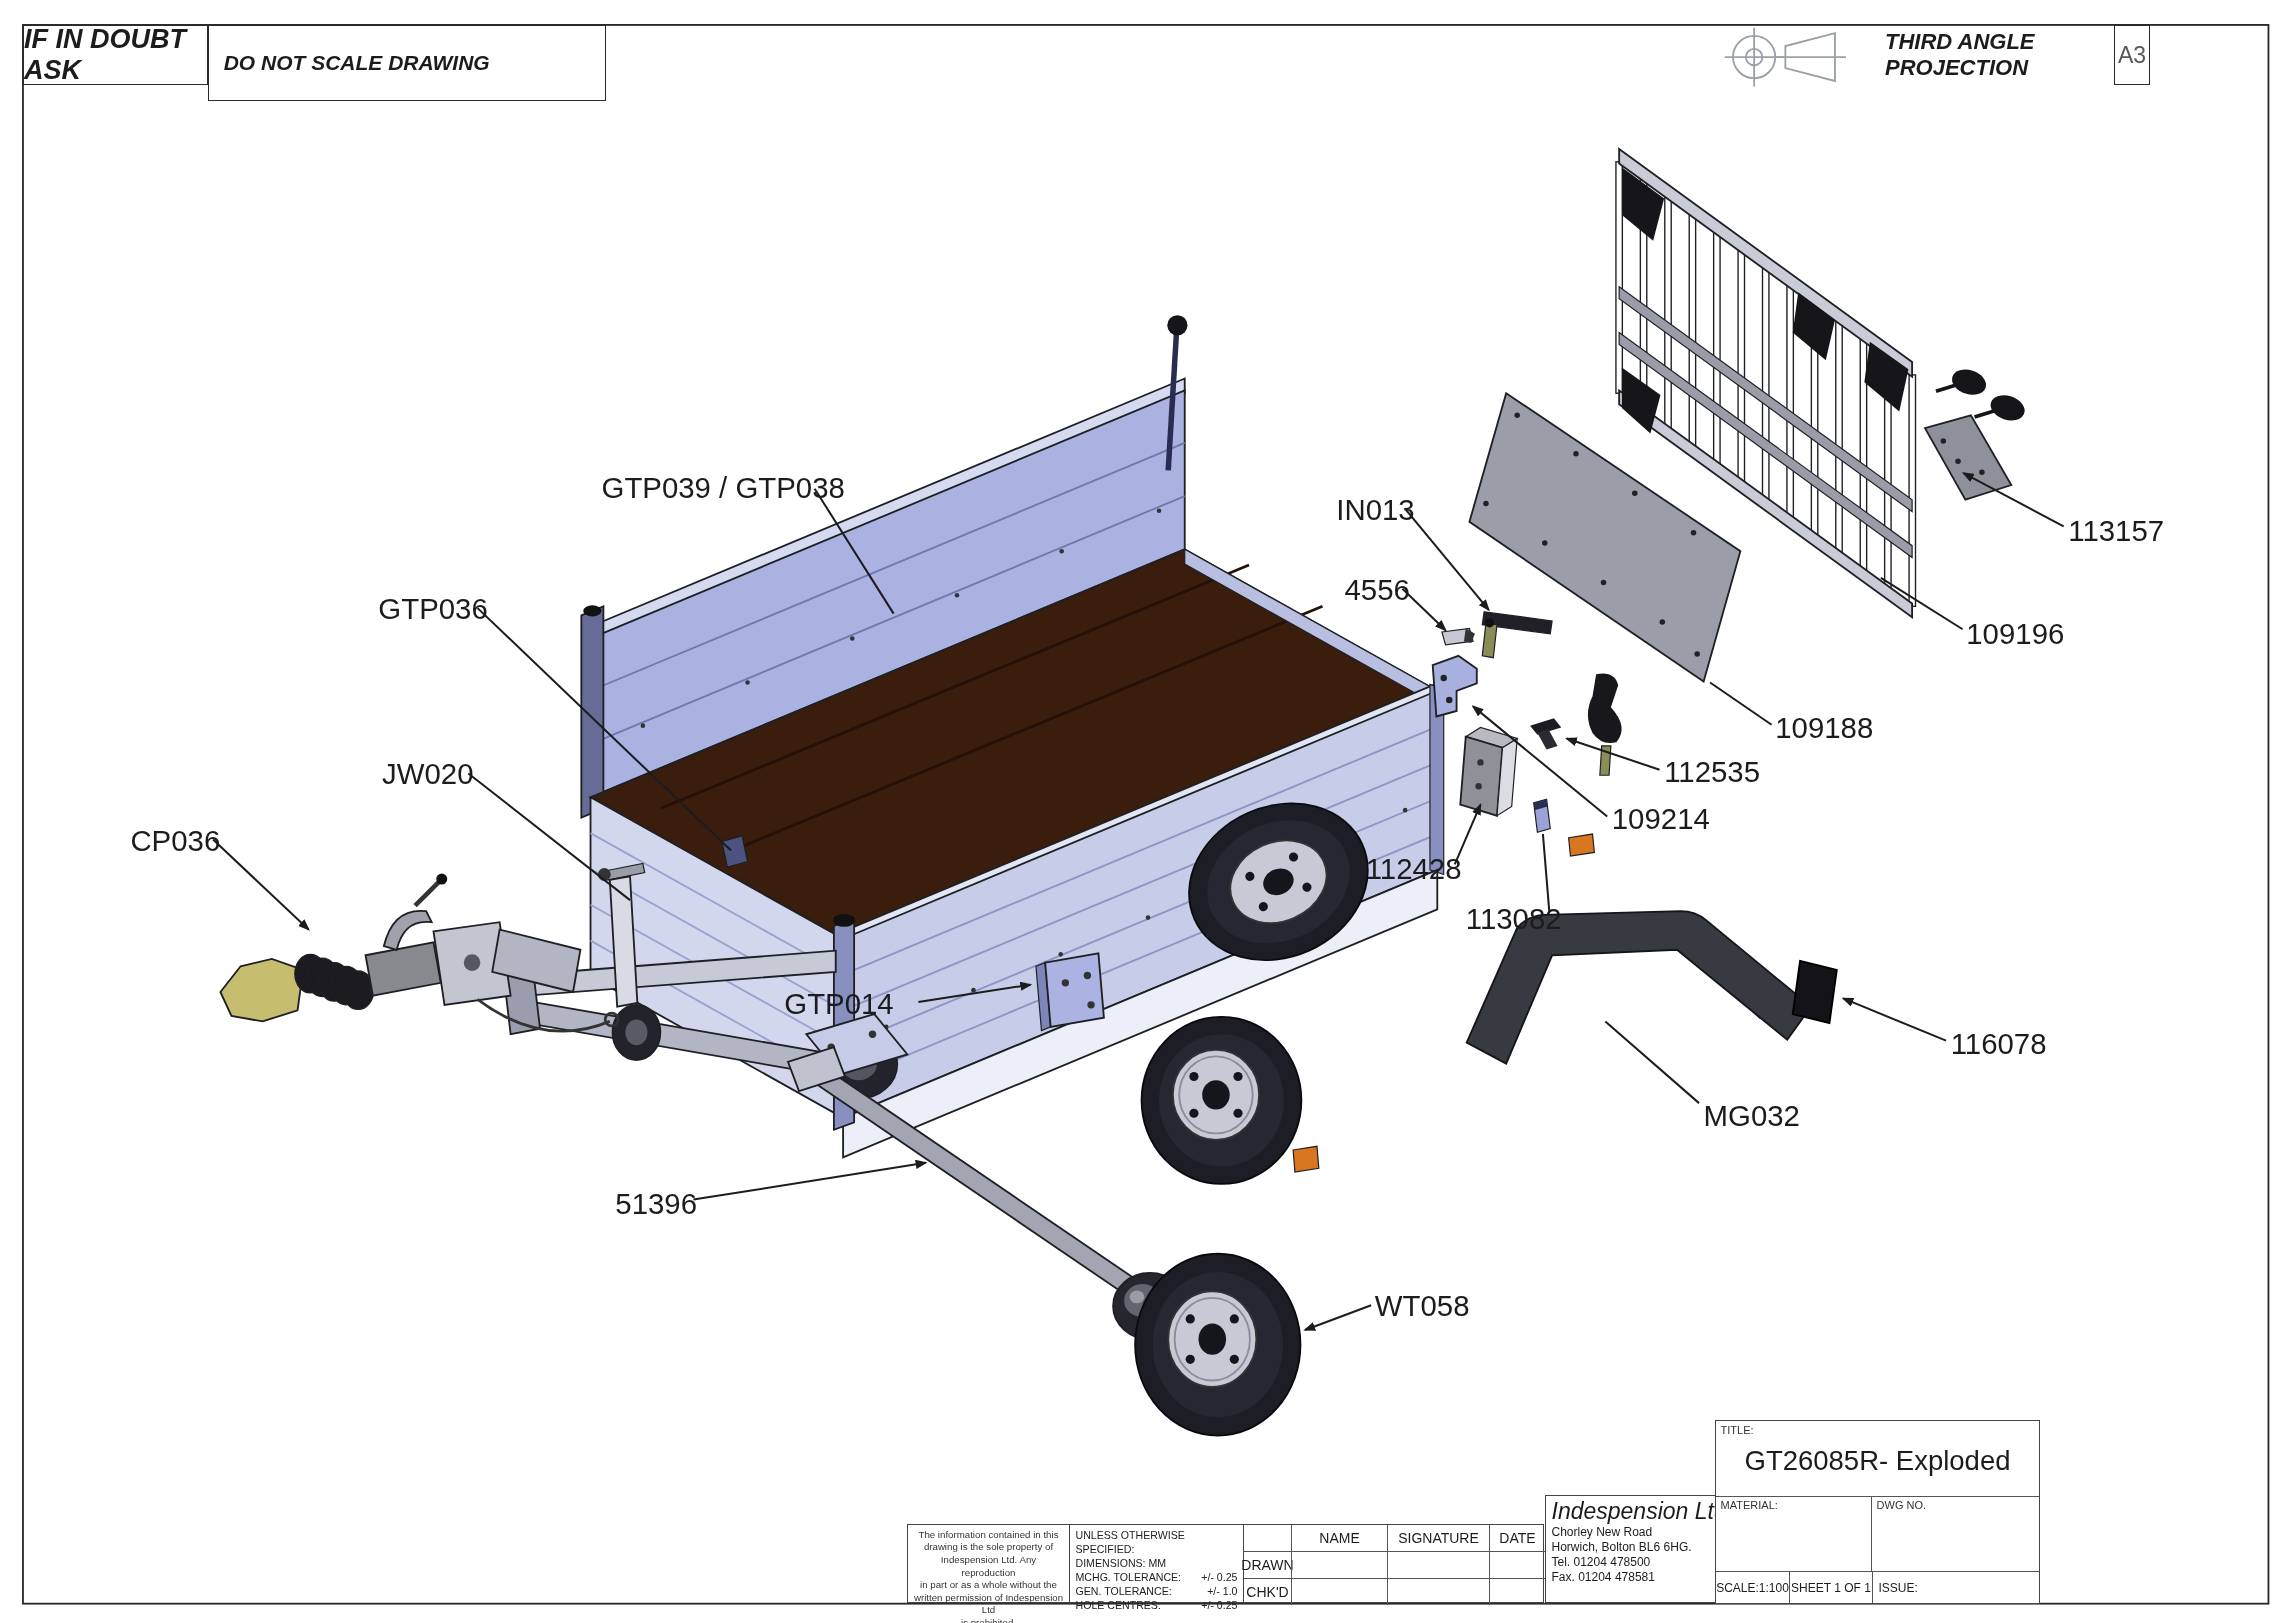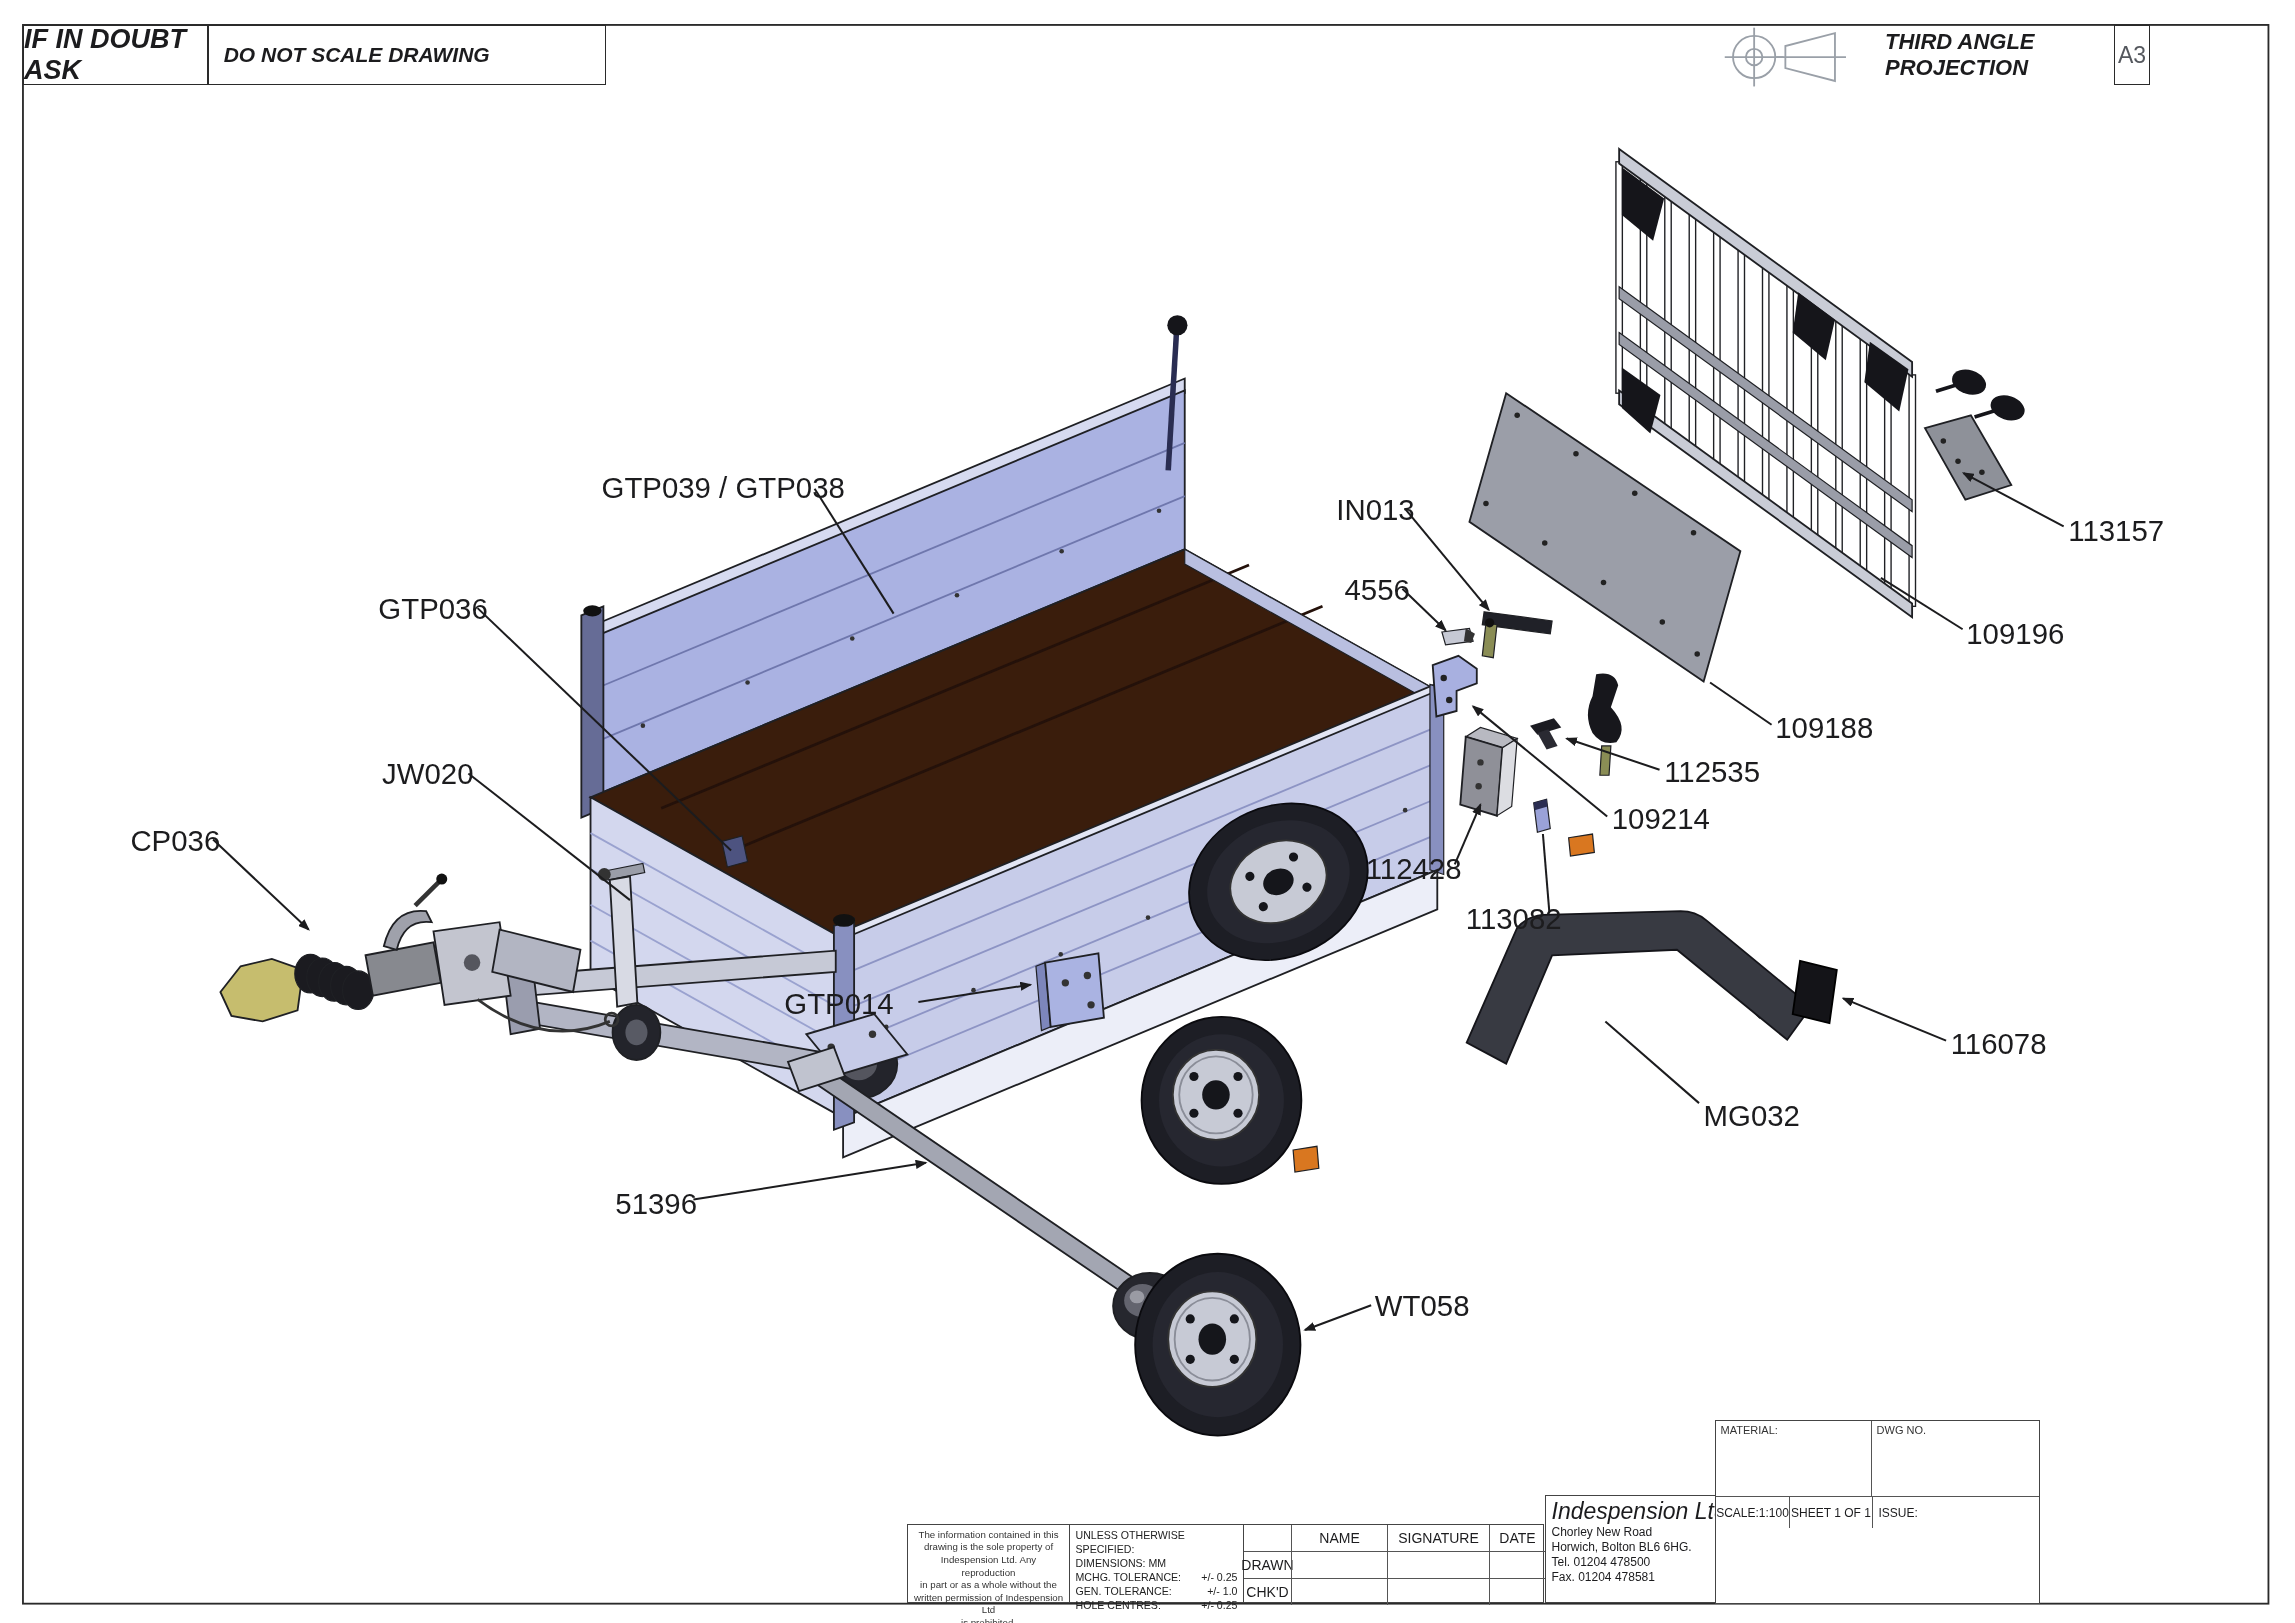--- a/index.html
+++ b/index.html
@@ -2,21 +2,21 @@
 <html style="font-size:14.7px"><head>
 <meta charset="utf-8">
 <style>
   html,body{margin:0;padding:0;background:#fff;}
   #page{position:relative;width:2296px;height:1624px;background:#ffffff;overflow:hidden;
         font-family:"Liberation Sans",sans-serif;color:#1c1c1e;}
   #dwg{position:absolute;left:0;top:0;}
   .box{position:absolute;border:1.8px solid #2a2a2a;box-sizing:border-box;background:#fff;}
   .hdr-cell{display:flex;align-items:center;justify-content:center;}
   #doubt-box{left:23px;top:25px;width:185px;height:60px;font-size:27px;font-weight:bold;font-style:italic;}
-  #noscale-box{left:208px;top:25px;width:398px;height:60px;font-size:21px;font-weight:bold;font-style:italic;justify-content:flex-start;padding-left:14.7px;}
+  #noscale-box{left:208px;top:25px;width:398px;height:76px;font-size:21px;font-weight:bold;font-style:italic;justify-content:flex-start;padding-left:14.7px;}
   #proj-text{position:absolute;left:1850px;top:25px;width:262px;height:60px;display:flex;align-items:center;justify-content:flex-end;font-size:22px;font-weight:bold;font-style:italic;margin-left:35px;}
   #a3-box{left:2114px;top:25px;width:36px;height:60px;font-size:23px;color:#55585e;border-width:1.4px;}
   
   #notes-box{left:907px;top:1524px;width:163px;height:79px;border:1.4px solid #444;font-size:9.7px;line-height:1.3;padding:3.7px 4.6px;white-space:pre-line;color:#333;text-align:center;}
   #tol-box{left:1070px;top:1524px;width:174px;height:79px;border:1.4px solid #444;border-left:none;font-size:10.6px;padding:3.7px 5.5px;color:#222;}
   .tol-row{display:flex;justify-content:space-between;line-height:1.32;}
   
   #sign-table{left:1244px;top:1524px;width:300px;height:79px;display:grid;
     grid-template-columns:47px 96px 102px 56px;grid-template-rows:26px 27px 27px;
     border:1.4px solid #444;border-left:none;font-size:14px;}
@@ -407,20 +407,24 @@
 
 <div class="box" id="company-box">
   <div id="company-name">Indespension Ltd</div>
   <div class="addr">Chorley New Road</div>
   <div class="addr">Horwich, Bolton BL6 6HG.</div>
   <div class="addr">Tel. 01204 478500</div>
   <div class="addr">Fax. 01204 478581</div>
 </div>
 
 <div class="box" id="title-block" style="padding:0;">
+  <div class="tb-row1">
+    <span class="tb-label">TITLE:</span>
+    <div id="tb-title">GT26085R- Exploded</div>
+  </div>
   <div class="tb-row2">
     <div class="tb-mat">
           <span class="tb-label">MATERIAL:</span>
         </div>
     <div class="tb-dwg">
           <span class="tb-label">DWG NO.</span>
         </div>
   </div>
   <div class="tb-row3">
     <div class="tb-scale">SCALE:1:100</div>

